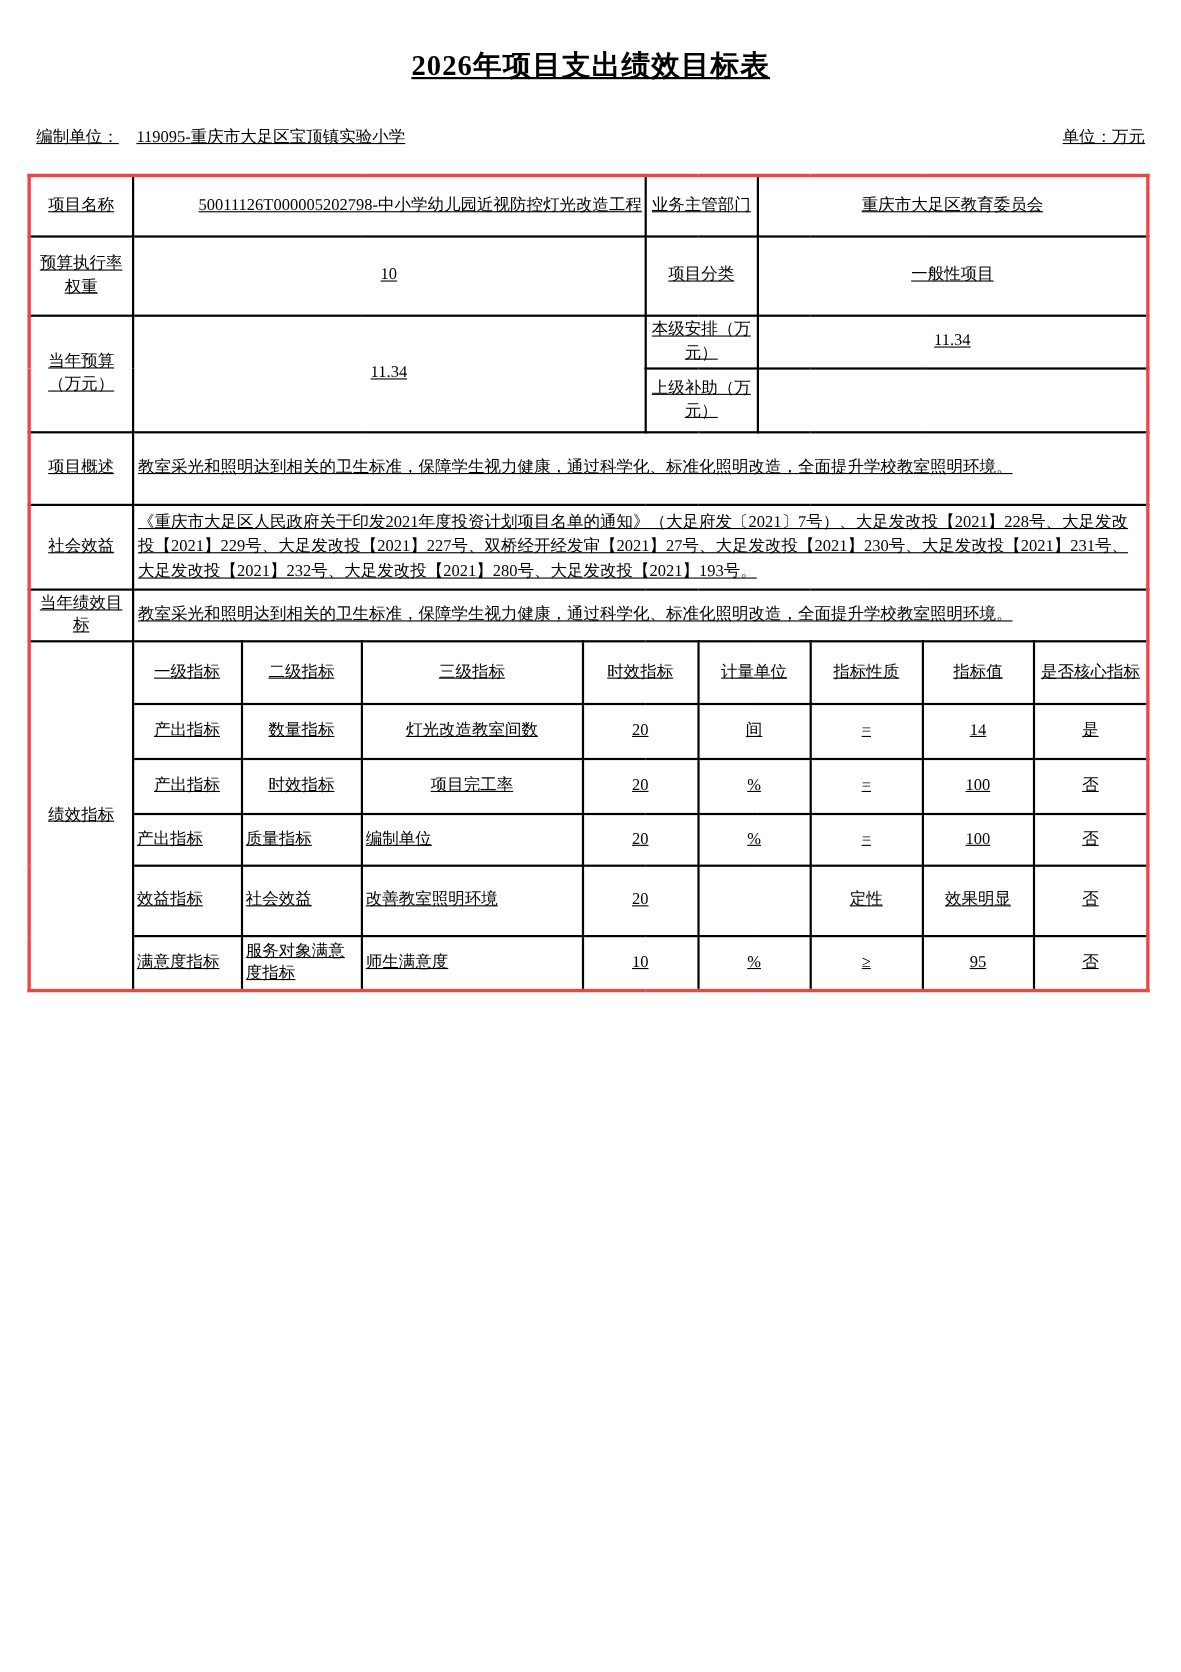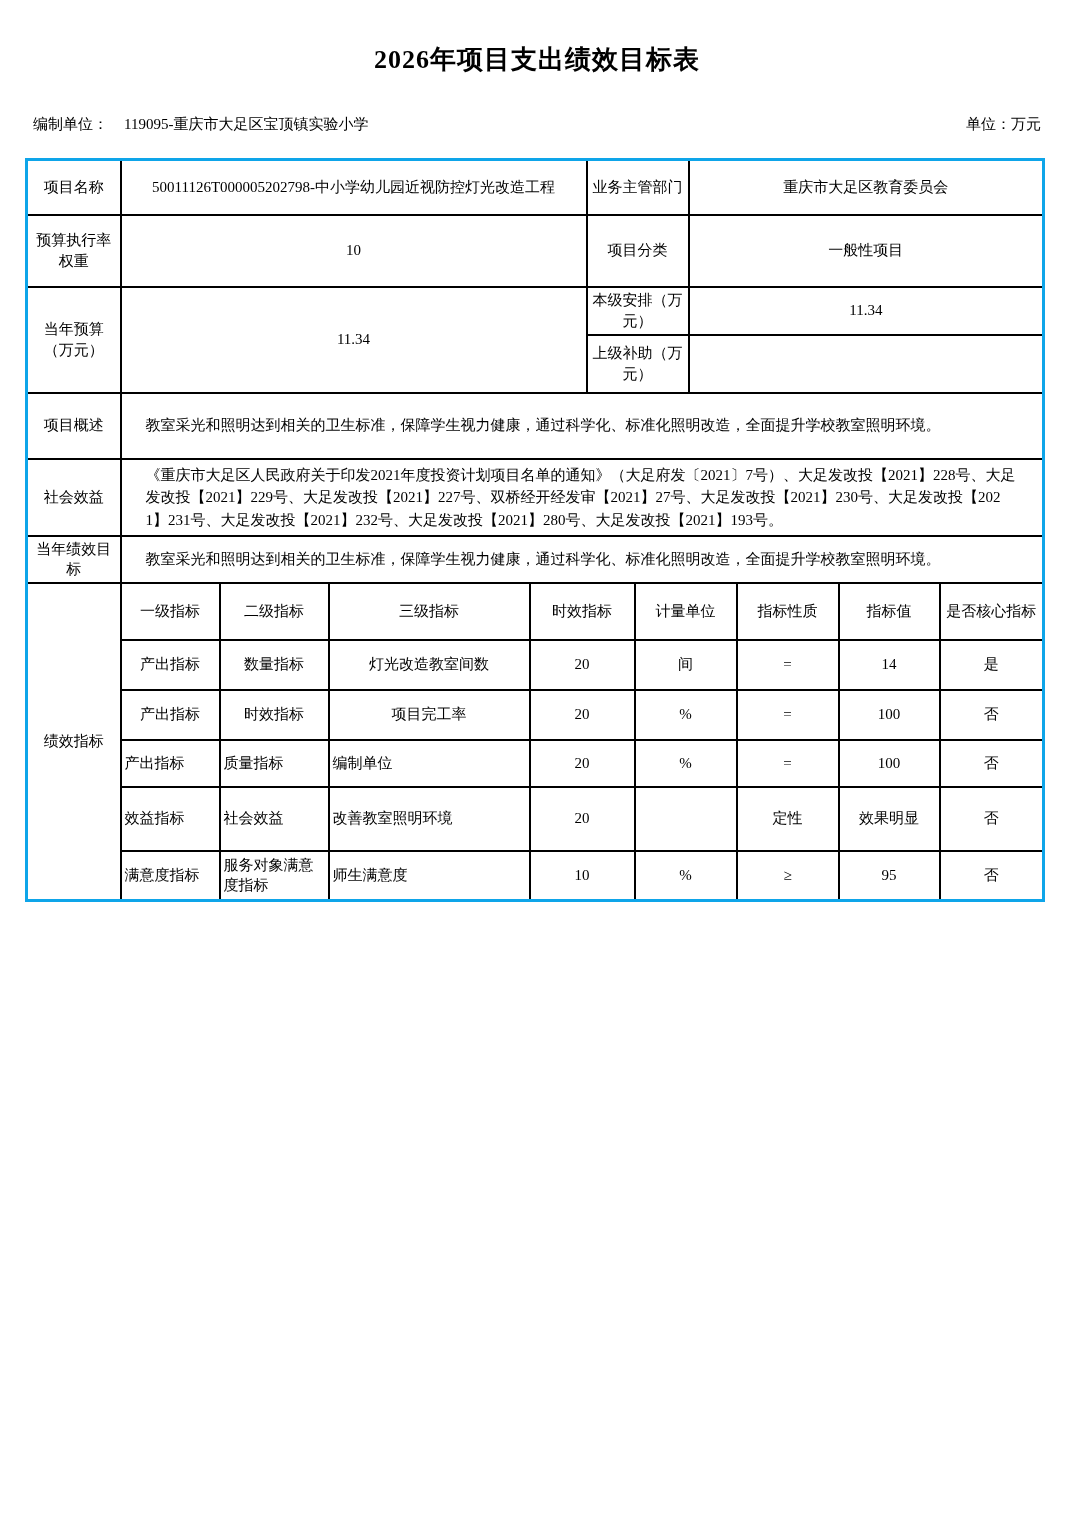--- a/index.html
+++ b/index.html
@@ -8,20 +8,21 @@
     background: #ffffff;
     font-family: "Liberation Serif", serif;
     color: #000;
   }
   .page {
     position: relative;
     width: 1074px;
     height: 1520px;
     background: #ffffff;
     overflow: hidden;
+    text-decoration: underline;
   }
   .doc-title {
     margin: 0;
     padding-top: 42px;
     text-align: center;
     font-size: 26px;
     font-weight: 700;
     letter-spacing: 1px;
   }
   .meta-row {
@@ -30,38 +31,38 @@
     align-items: flex-end;
     margin: 38px 33px 0 33px;
     font-size: 15px;
   }
   .meta-left .meta-value { margin-left: 16px; }
   table.main {
     border-collapse: collapse;
     table-layout: fixed;
     width: 1017px;
     margin: 24px 0 0 25px;
-    border: 3px solid #0ea5e9;
+    border: 3px solid #ef4444;
   }
   td {
     border: 2px solid #000;
     font-size: 15px;
     padding: 2px 6px;
     text-align: center;
     vertical-align: middle;
     line-height: 1.35;
     word-break: break-all;
     overflow-wrap: anywhere;
   }
   td.txt {
     text-align: left;
-    padding: 4px 24px;
+    padding: 4px 4px;
     line-height: 1.5;
   }
-  td.val-left { text-align: center; padding: 2px 2px; }
+  td.val-left { text-align: right; padding: 2px 2px; }
   td.al-l { text-align: left; padding: 2px 3px; }
   td.al-c { text-align: center; }
   td.hdr-tight { padding: 2px 4px; }
   td.label { padding: 2px 4px; }
 </style>
 </head>
 <body>
 
 <div class="page">
 

